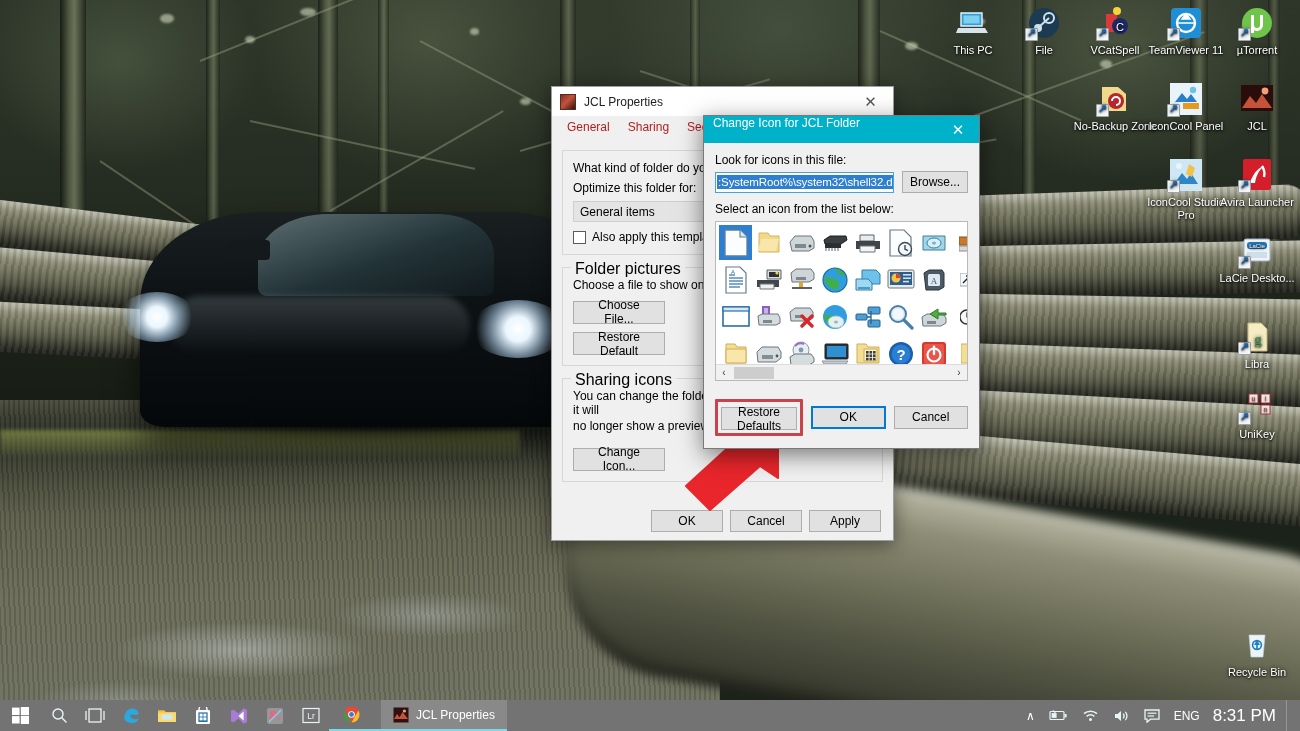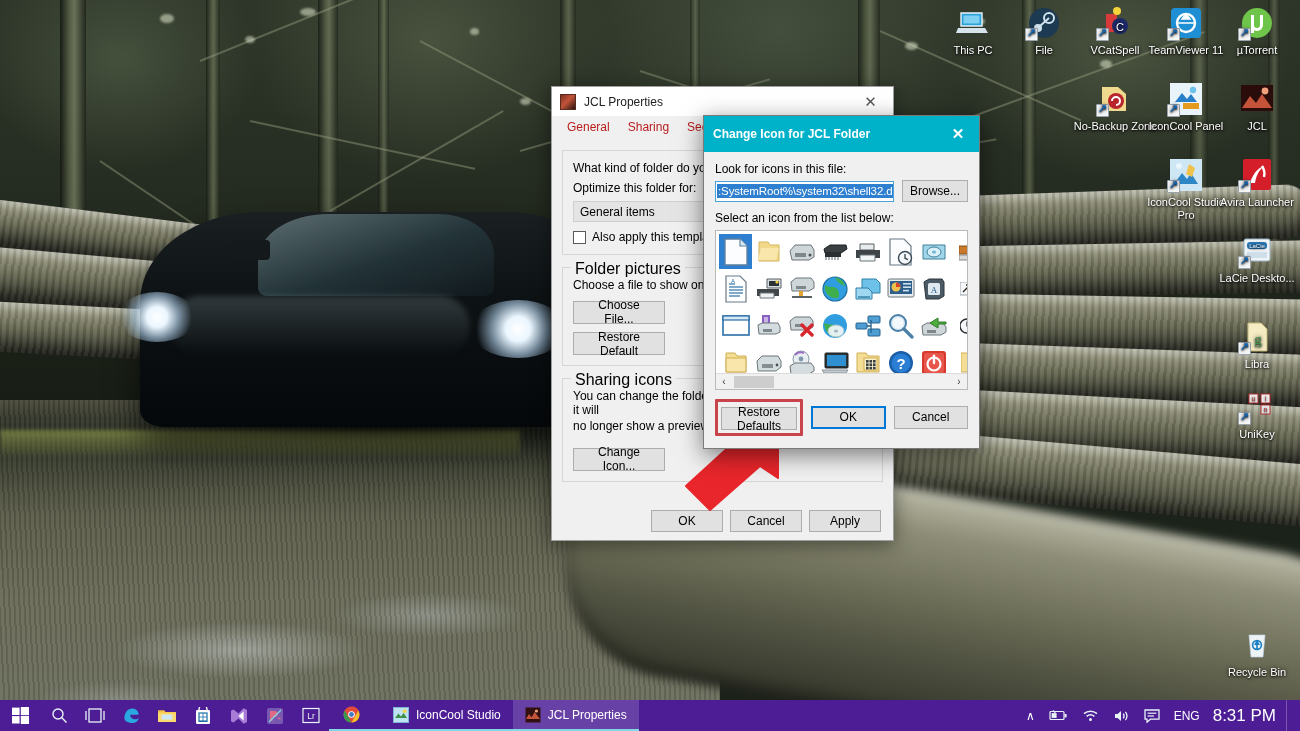--- a/index.html
+++ b/index.html
@@ -195,22 +195,22 @@
   #props-footer .btn { width: 72px; height: 22px; }
 
   
   #changeicon {
     position: absolute; left: 703px; top: 115px; width: 277px; height: 334px;
     background: #f0f0f0; border: 1px solid #7a7a7a;
     box-shadow: 0 6px 22px rgba(0,0,0,.5);
     font-size: 12px;
   }
   #ci-titlebar {
-    height: 36px; background: #00b2c9; display: flex; align-items: center;
-    padding-left: 9px; color: #fff; font-weight: bold;
+    height: 27px; background: #00b2c9; display: flex; align-items: flex-start;
+    padding-left: 9px; color: #fff;
   }
   #ci-title-text { font-size: 12px; color:#ffffff; }
   #ci-close {
     margin-left: auto; width: 42px; height: 27px; color: #fff;
     display:flex; align-items:center; justify-content:center; font-size: 15px; cursor: default;
   }
   #ci-body { padding: 10px 11px 0; }
   .ci-label { font-size: 12px; margin-bottom: 4px; }
   .ci-filerow { display: flex; gap: 8px; align-items: center; }
   .ci-input {
@@ -254,21 +254,21 @@
     border: 3px solid #c9434b; padding: 3px; border-radius: 1px;
   }
   .btn.default-focus { border: 2px solid #0078d7; }
 
   
   #red-arrow { position: absolute; left: 660px; top: 438px; width: 120px; height: 75px; pointer-events: none; }
 
   
   #taskbar {
     position: absolute; left: 0; bottom: 0; width: 1300px; height: 31px;
-    background: #4c1d95; display: flex; align-items: stretch;
+    background: #737373; display: flex; align-items: stretch;
     color: #fff; font-size: 12px;
   }
   #start-btn { width: 41px; display:flex; align-items:center; justify-content:center; cursor:default; }
   .tb-icon { width: 36px; display: flex; align-items: center; justify-content: center; cursor: default; position: relative; }
   .tb-task {
     display: flex; align-items: center; gap: 7px; padding: 0 12px; cursor: default;
     border-bottom: 2px solid transparent; position: relative; max-width: 240px;
   }
   .tb-task .tlabel { white-space: nowrap; overflow: hidden; text-overflow: ellipsis; font-size: 12px; }
   .tb-task.open { border-bottom-color: #7fd8e4; }
@@ -883,28 +883,20 @@
     <div class="tb-task open" style="padding:0 14px;">
       <svg width="17" height="17" viewBox="0 0 17 17">
           <circle cx="8.5" cy="8.5" r="8" fill="#e24b3c"></circle>
           <path d="M8.5.5a8 8 0 0 1 6.9 4H8.5z" fill="#e24b3c"></path>
           <path d="M15.4 4.5A8 8 0 0 1 8.5 16.5l3.4-6z" fill="#f5c02c"></path>
           <path d="M8.5 16.5A8 8 0 0 1 1.6 4.5l3.5 6z" fill="#3c9c4e"></path>
           <circle cx="8.5" cy="8.5" r="3.3" fill="#ffffff"></circle>
           <circle cx="8.5" cy="8.5" r="2.4" fill="#3e7bc4"></circle>
         </svg>
       <span class="tlabel"></span>
-    </div>
-    <div class="tb-task open">
-      <svg width="16" height="16" viewBox="0 0 16 16">
-          <rect x="0.5" y="0.5" width="15" height="15" fill="#bfe2f2" stroke="#7fb4d4"></rect>
-          <path d="M2 11l3.4-4.4L8 9.6l2.6-3.6L14 11z" fill="#3d8f49"></path>
-          <circle cx="11.6" cy="4.2" r="1.8" fill="#f5d33b"></circle>
-        </svg>
-      <span class="tlabel">IconCool Studio</span>
     </div>
     <div class="tb-task active">
       <svg width="16" height="16" viewBox="0 0 16 16">
           <rect x="0.5" y="0.5" width="15" height="15" fill="#301010"></rect>
           <path d="M1 12l3-5 2.6 3.2L9.6 5l5.4 7z" fill="#c4533a"></path>
           <circle cx="11.4" cy="4" r="1.6" fill="#f0a07a"></circle>
         </svg>
       <span class="tlabel">JCL Properties</span>
     </div>
 

